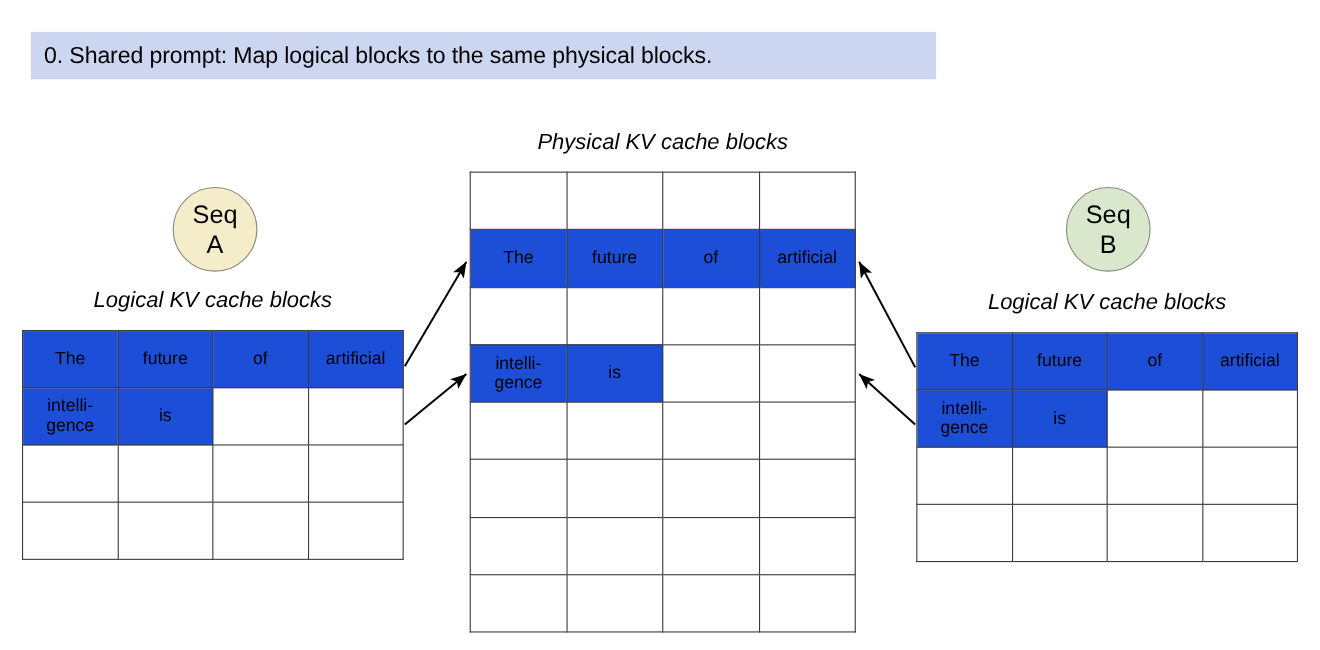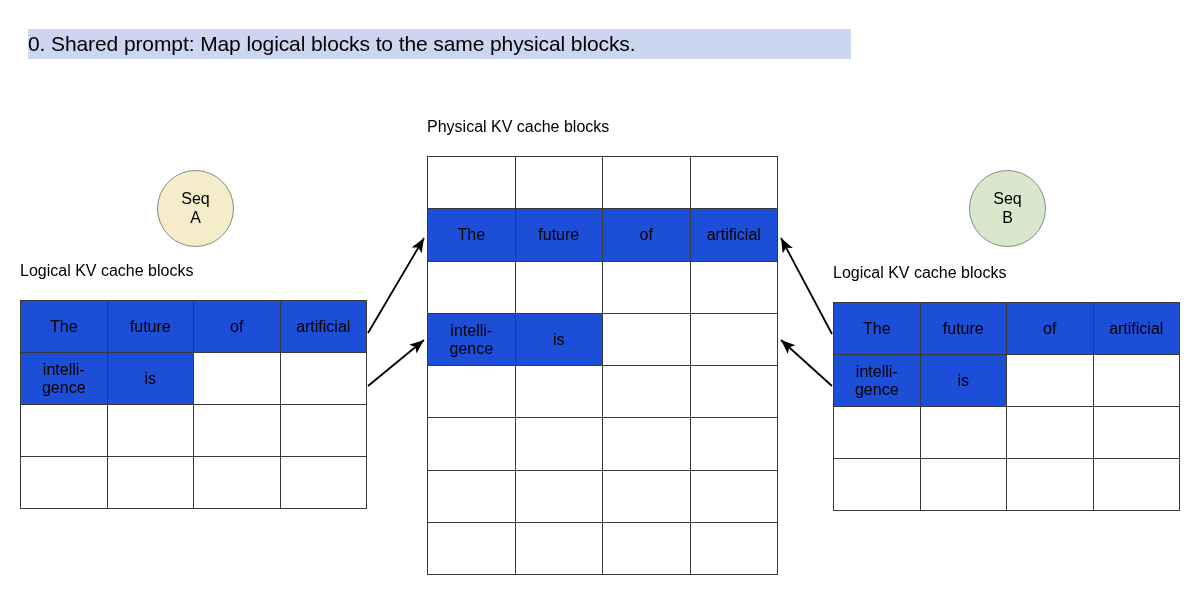--- a/index.html
+++ b/index.html
@@ -15,26 +15,26 @@
     color: #000000;
     overflow: hidden;
   }
 
   
   #banner {
     position: absolute;
     left: 28px;
     top: 29px;
     width: 823px;
-    height: 30px;
+    height: 43px;
     background: #ccd6f0;
     display: flex;
     align-items: center;
     box-sizing: border-box;
-    padding-left: 0;
+    padding-left: 12px;
   }
   #banner-text {
     font-size: 21px;
     line-height: 1.2;
     white-space: nowrap;
     letter-spacing: -0.1px;
   }
 
   
   .kv-table {
@@ -80,40 +80,41 @@
     left: 427px;
     top: 156px;
     width: 351px;
     height: 411px;
   }
   #physical td { height: 51.3px; }
 
   
   .section-title {
     position: absolute;
-    font-size: 16px;
-    text-align: left;
+    font-size: 20px;
+    text-align: center;
     white-space: nowrap;
+    font-style: italic;
   }
   #title-logical-a { left: 20px; top: 262px; width: 347px; }
   #title-logical-b { left: 833px; top: 264px; width: 347px; }
   #title-physical  { left: 427px; top: 118px; width: 351px; }
 
   
   .seq-circle {
     position: absolute;
     width: 75px;
     height: 75px;
     border-radius: 50%;
     border: 1.3px solid #8b8b7a;
     display: flex;
     flex-direction: column;
     align-items: center;
     justify-content: center;
-    font-size: 16px;
+    font-size: 23px;
     line-height: 1.15;
     text-align: right;
   }
   #seq-a {
     left: 157px;
     top: 170px;
     background: #f5edc9;
   }
   #seq-b {
     left: 969px;

